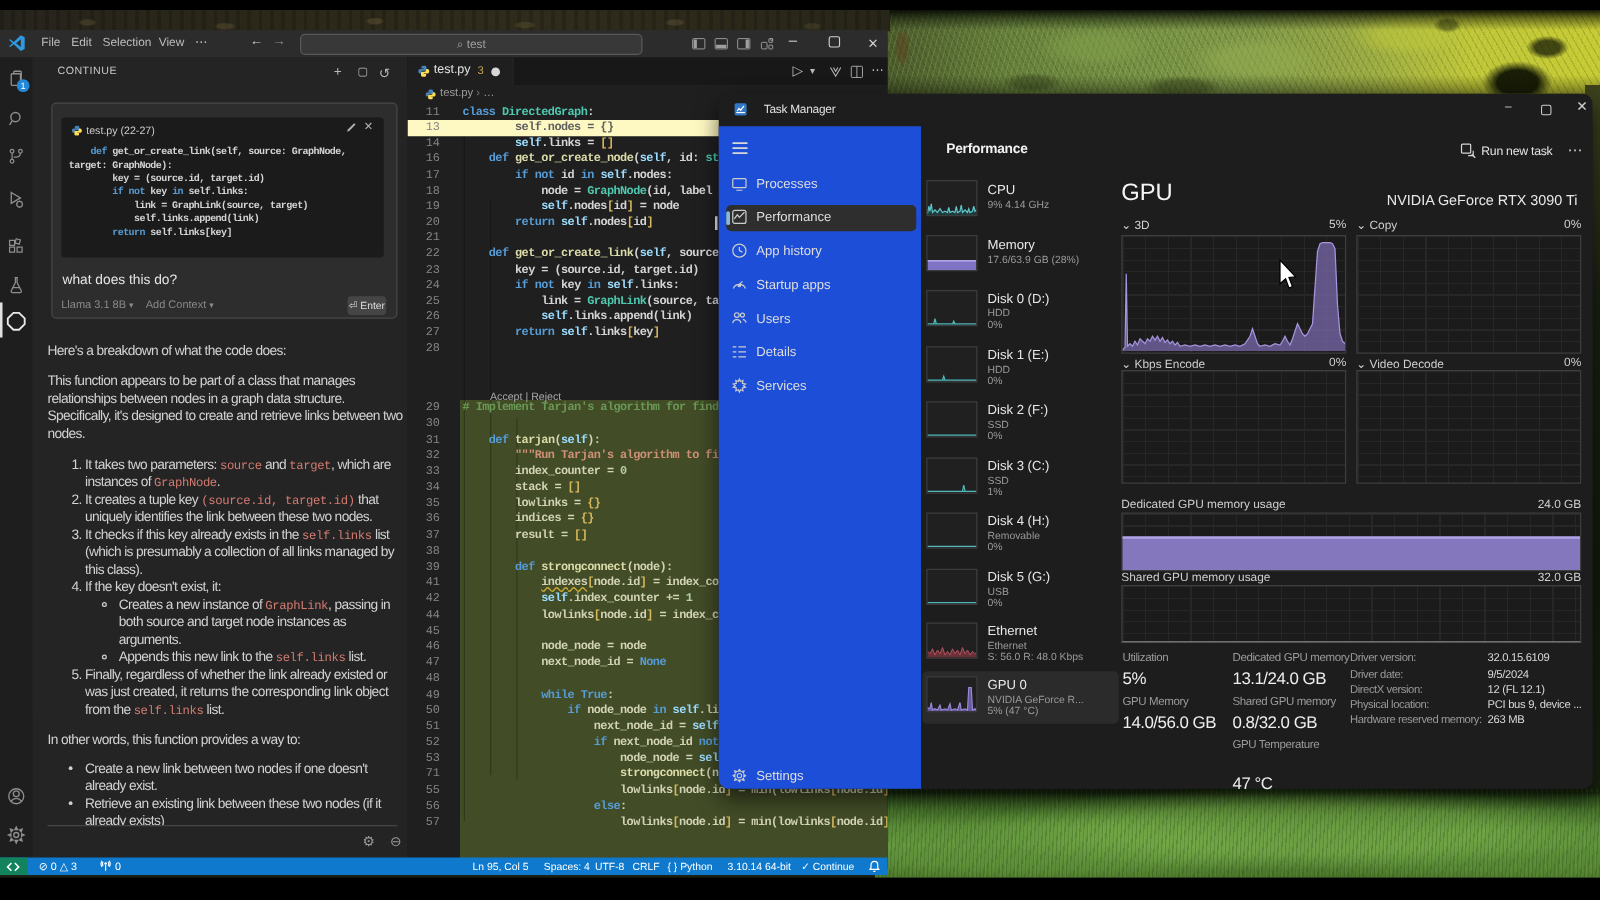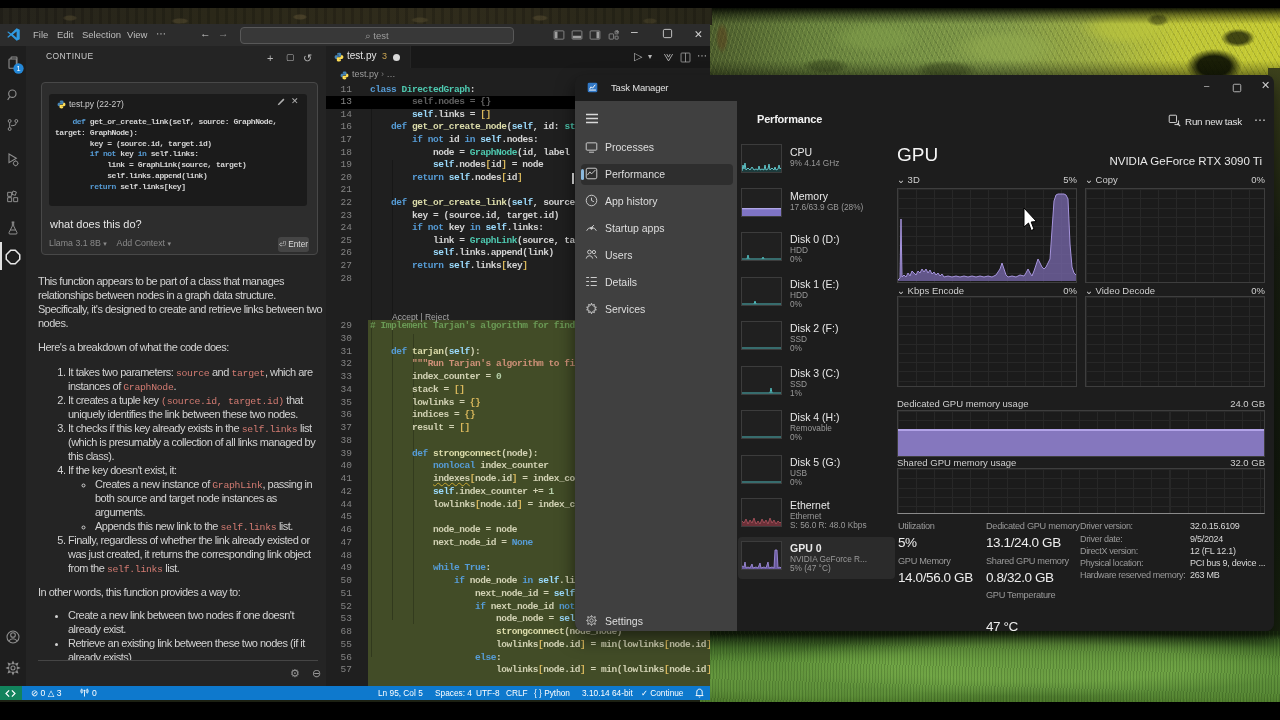--- a/index.html
+++ b/index.html
@@ -45,21 +45,21 @@
 #vtitle{position:absolute;left:0;top:0;width:710px;height:22px;background:#2c2c2c;color:#bdbdbd;font-size:10.5px;}
 #vtitle .m{position:absolute;top:4px;}
 #vsearch{position:absolute;left:240px;top:3px;width:272px;height:15px;background:#383838;border:1px solid #585858;border-radius:4px;color:#9d9d9d;font-size:9.5px;text-align:center;line-height:15px;}
 #acts{position:absolute;left:0;top:22px;width:26px;height:649px;background:#1e1e1e;}
 #sidebar{position:absolute;left:26px;top:22px;width:300px;height:649px;background:#242424;overflow:hidden;}
 #editor{position:absolute;left:326px;top:22px;width:384px;height:649px;background:#1f1f1f;overflow:hidden;}
 #vstatus{position:absolute;left:0;top:661.5px;width:710px;height:14.5px;background:#0e79cd;color:#fff;font-size:9.5px;}
 #vstatus div{position:absolute;top:0;height:14.5px;line-height:14.5px;white-space:nowrap;}
 
 #tm{position:absolute;left:575px;top:75px;width:699px;height:556px;background:#1d1d1d;border-radius:8px;box-shadow:0 8px 18px rgba(0,0,0,.55);font-family:"Liberation Sans",sans-serif;}
-#tmnav{position:absolute;left:0;top:26px;width:162px;height:530px;background:#404040;border-radius:0 0 0 8px;}
+#tmnav{position:absolute;left:0;top:26px;width:162px;height:530px;background:#1d4ed8;border-radius:0 0 0 8px;}
 #tmmain{position:absolute;left:162px;top:26px;width:537px;height:530px;background:#1d1d1d;border-radius:0 0 8px 0;}
 
 #sidebar .hdr{position:absolute;left:20px;top:5px;font-size:8.5px;letter-spacing:.4px;color:#c8c8c8;}
 #sidebar .hic{position:absolute;top:6px;color:#b8b8b8;font-size:11px;}
 #card{position:absolute;left:15px;top:36px;width:275px;height:171px;background:#2d2d2d;border:1px solid #484848;border-radius:4px;}
 #cblock{position:absolute;left:7px;top:11px;width:258px;height:112px;background:#1b1b1b;border-radius:3px;overflow:hidden;}
 #cblock .bh{position:absolute;left:0;top:0;width:100%;height:16px;}
 #cblock pre{position:absolute;left:6px;top:23px;margin:0;font-family:"Liberation Mono",monospace;font-size:8px;letter-spacing:-0.45px;line-height:10.8px;color:#d4d4d4;font-weight:bold;}
 .kw{color:#569cd6;}.fn{color:#dcdcaa;}.cl{color:#4ec9b0;}.st{color:#ce9178;}.nu{color:#b5cea8;}.cm{color:#6a9955;}.sf{color:#9cdcfe;}
 #resp{position:absolute;left:12px;top:228px;width:290px;height:386px;overflow:hidden;font-size:11px;letter-spacing:-0.5px;line-height:14px;color:#d2d2d2;}
@@ -77,21 +77,21 @@
 #tab1{position:absolute;left:0;top:0;height:22px;width:84px;background:#1f1f1f;border-right:1px solid #252525;}
 #crumb{position:absolute;left:0;top:22px;width:384px;height:14px;color:#9d9d9d;font-size:9px;}
 #codewrap{position:absolute;left:0;top:36px;width:384px;height:613px;font-family:"Liberation Mono",monospace;font-weight:bold;font-size:9.5px;letter-spacing:-0.45px;color:#d4d4d4;}
 .ln{position:relative;white-space:pre;}
 .cb1 .ln{height:12.6px;line-height:12.6px;}
 .cb2 .ln{height:12.75px;line-height:12.75px;color:#d2d2b4;}
 .g{display:inline-block;width:26px;text-align:right;color:#848484;letter-spacing:0;font-weight:normal;}
 .c{margin-left:18px;}
 #greenbg{position:absolute;left:42px;top:237.9px;width:342px;height:376px;background:#424c27;}
 #lens{position:absolute;left:66px;top:228.5px;height:12px;line-height:12px;font-size:8.5px;color:#a8a8a8;font-family:"Liberation Sans",sans-serif;font-weight:normal;letter-spacing:0;}
-.dim13{background:#000000;color:#5f5f5f;}
+.dim13{background:#fef9c3;color:#5f5f5f;}
 .br{color:#d9b85c;}
 
 #tmtitle{position:absolute;left:0;top:0;width:699px;height:26px;color:#e0e0e0;font-size:9.5px;letter-spacing:-0.2px;}
 .navitem{position:absolute;left:0;width:162px;height:22px;color:#dedede;font-size:10.5px;}
 .navitem .ic{position:absolute;left:10px;top:3px;}
 .navitem .tx{position:absolute;left:30px;top:4px;}
 #navsel{position:absolute;left:6px;top:63px;width:152px;height:21px;background:#2e2e2e;border-radius:4px;}
 #navbar{position:absolute;left:6px;top:68px;width:3px;height:11px;background:#8ab8dd;border-radius:2px;}
 .pcard{position:absolute;left:0;width:162px;}
 .pchart{position:absolute;left:4px;top:0;width:39px;height:27px;background:#202020;border:1px solid #3c3c3c;}
@@ -222,22 +222,22 @@
         <span class="kw">if</span> <span class="kw">not</span> key <span class="kw">in</span> self.links:
             link = GraphLink(source, target)
             self.links.append(link)
         <span class="kw">return</span> self.links[key]</pre>
       </div>
       <div style="position:absolute;left:8px;top:135px;font-size:11px;color:#e6e6e6;">what does this do?</div>
       <div style="position:absolute;left:7px;top:155px;font-size:8.8px;color:#8a8a8a;">Llama 3.1 8B <span style="font-size:7px;">▾</span>&nbsp;&nbsp;&nbsp;&nbsp;Add Context <span style="font-size:7px;">▾</span></div>
       <div style="position:absolute;left:236px;top:154px;width:31px;height:15px;background:#454545;border-radius:3px;font-size:8.3px;color:#dddddd;text-align:center;line-height:15px;">⏎ Enter</div>
     </div>
     <div id="resp">
+      <p>Here's a breakdown of what the code does:</p>
       <p>This function appears to be part of a class that manages relationships between nodes in a graph data structure. Specifically, it's designed to create and retrieve links between two nodes.</p>
-      <p>Here's a breakdown of what the code does:</p>
       <ol>
         <li>It takes two parameters: <code>source</code> and <code>target</code>, which are instances of <code>GraphNode</code>.</li>
         <li>It creates a tuple key <code>(source.id, target.id)</code> that uniquely identifies the link between these two nodes.</li>
         <li>It checks if this key already exists in the <code>self.links</code> list (which is presumably a collection of all links managed by this class).</li>
         <li>If the key doesn't exist, it:
           <ul class="sub">
             <li>Creates a new instance of <code>GraphLink</code>, passing in both source and target node instances as arguments.</li>
             <li>Appends this new link to the <code>self.links</code> list.</li>
           </ul>
         </li>
@@ -312,34 +312,33 @@
         <div class="ln"><span class="g">30</span></div>
         <div class="ln"><span class="g">31</span><span class="c">    <span class="kw">def</span> <span class="fn">tarjan</span>(<span class="sf">self</span>):</span></div>
         <div class="ln"><span class="g">32</span><span class="c">        <span class="st">"""Run Tarjan's algorithm to find strongly connected</span></span></div>
         <div class="ln"><span class="g">33</span><span class="c">        index_counter = <span class="nu">0</span></span></div>
         <div class="ln"><span class="g">34</span><span class="c">        stack = <span class="br">[]</span></span></div>
         <div class="ln"><span class="g">35</span><span class="c">        lowlinks = <span class="br">{}</span></span></div>
         <div class="ln"><span class="g">36</span><span class="c">        indices = <span class="br">{}</span></span></div>
         <div class="ln"><span class="g">37</span><span class="c">        result = <span class="br">[]</span></span></div>
         <div class="ln"><span class="g">38</span></div>
         <div class="ln"><span class="g">39</span><span class="c">        <span class="kw">def</span> <span class="fn">strongconnect</span>(node):</span></div>
-        <div class="ln"><span class="g">40</span><span class="c">            <span class="kw">nonlocal</span> index_counter</span></div>
         <div class="ln"><span class="g">41</span><span class="c">            <span style="text-decoration:underline wavy #c8a832 1px;">indexes</span><span class="br">[</span>node.id<span class="br">]</span> = index_counter</span></div>
         <div class="ln"><span class="g">42</span><span class="c">            <span class="sf">self</span>.index_counter += <span class="nu">1</span></span></div>
         <div class="ln"><span class="g">44</span><span class="c">            lowlinks<span class="br">[</span>node.id<span class="br">]</span> = index_counter</span></div>
         <div class="ln"><span class="g">45</span></div>
         <div class="ln"><span class="g">46</span><span class="c">            node_node = node</span></div>
         <div class="ln"><span class="g">47</span><span class="c">            next_node_id = <span class="kw">None</span></span></div>
         <div class="ln"><span class="g">48</span></div>
         <div class="ln"><span class="g">49</span><span class="c">            <span class="kw">while</span> <span class="kw">True</span>:</span></div>
         <div class="ln"><span class="g">50</span><span class="c">                <span class="kw">if</span> node_node <span class="kw">in</span> <span class="sf">self</span>.links:</span></div>
         <div class="ln"><span class="g">51</span><span class="c">                    next_node_id = <span class="sf">self</span>.links[node_node]</span></div>
         <div class="ln"><span class="g">52</span><span class="c">                    <span class="kw">if</span> next_node_id <span class="kw">not</span> <span class="kw">in</span> indices:</span></div>
         <div class="ln"><span class="g">53</span><span class="c">                        node_node = <span class="sf">self</span>.get_or_create_node(next_node_id)</span></div>
-        <div class="ln"><span class="g">68</span><span class="c">                        <span class="fn">strongconnect</span>(node_node)</span></div>
+        <div class="ln"><span class="g">71</span><span class="c">                        <span class="fn">strongconnect</span>(node_node)</span></div>
         <div class="ln"><span class="g">55</span><span class="c">                        lowlinks<span class="br">[</span>node.id<span class="br">]</span> = min(lowlinks<span class="br">[</span>node.id<span class="br">]</span>, lowlinksnode_node.id)</span></div>
         <div class="ln"><span class="g">56</span><span class="c">                    <span class="kw">else</span>:</span></div>
         <div class="ln"><span class="g">57</span><span class="c">                        lowlinks<span class="br">[</span>node.id<span class="br">]</span> = min(lowlinks<span class="br">[</span>node.id<span class="br">]</span>, indices[node_node.id]</span></div>
       </div>
       <div style="position:absolute;left:246px;top:91px;width:2px;height:11px;background:#e8e8e8;"></div>
     </div>
   </div>
   <div id="vstatus">
     <div style="left:0;width:22px;background:#12835c;"><svg style="margin:3px 0 0 5px;" width="11" height="9" viewBox="0 0 16 12" fill="none" stroke="#fff" stroke-width="1.8">
           <path d="M6 1.5 L1.5 6 L6 10.5 M10 1.5 L14.5 6 L10 10.5"></path>
@@ -526,21 +525,21 @@
         <span class="pct" style="top:1px;">Ethernet</span>
         <span class="pcs" style="top:12.5px;">Ethernet</span>
         <span class="pcs" style="top:21.5px;">S: 56.0 R: 48.0 Kbps</span>
       </div>
     <div style="position:absolute;left:1px;top:436px;width:157px;height:42px;background:#2b2b2b;border-radius:4px;"></div>
     <div class="pcard" style="top:440px;">
         <div class="pchart"><svg width="39" height="27" viewBox="0 0 39 27">
             <path d="M0 27 L0 24 L2 25 L3 20 L4 26 L6 25 L8 26 L10 22 L11 26 L14 25 L16 26 L18 21 L19 26 L22 25 L24 26 L26 20 L27 26 L30 25 L32 26 L33 8 L35 8 L36 26 L38 25 L39 26 L39 27 Z" fill="#68589e"></path>
             <path d="M0 24 L2 25 L3 20 L4 26 L6 25 L8 26 L10 22 L11 26 L14 25 L16 26 L18 21 L19 26 L22 25 L24 26 L26 20 L27 26 L30 25 L32 26 L33 8 L35 8 L36 26 L38 25 L39 26" stroke="#9d8bd8" fill="none" stroke-width="0.9"></path>
           </svg></div>
-        <span class="pct" style="top:1px;font-weight:bold;">GPU 0</span>
+        <span class="pct" style="top:1px;">GPU 0</span>
         <span class="pcs" style="top:12.5px;">NVIDIA GeForce R...</span>
         <span class="pcs" style="top:21.5px;">5% (47 °C)</span>
       </div>
 
     <div style="position:absolute;left:160px;top:43px;font-size:19px;color:#f5f5f5;">GPU</div>
     <div style="position:absolute;left:330px;top:54px;width:195px;text-align:right;font-size:11.5px;color:#e8e8e8;">NVIDIA GeForce RTX 3090 Ti</div>
     <span class="chlbl" style="left:160px;top:73px;">⌄ 3D</span>
       <span class="chpct" style="left:290px;top:73px;width:50px;">5%</span>
     <span class="chlbl" style="left:348px;top:73px;">⌄ Copy</span>
       <span class="chpct" style="left:478px;top:73px;width:50px;">0%</span>

